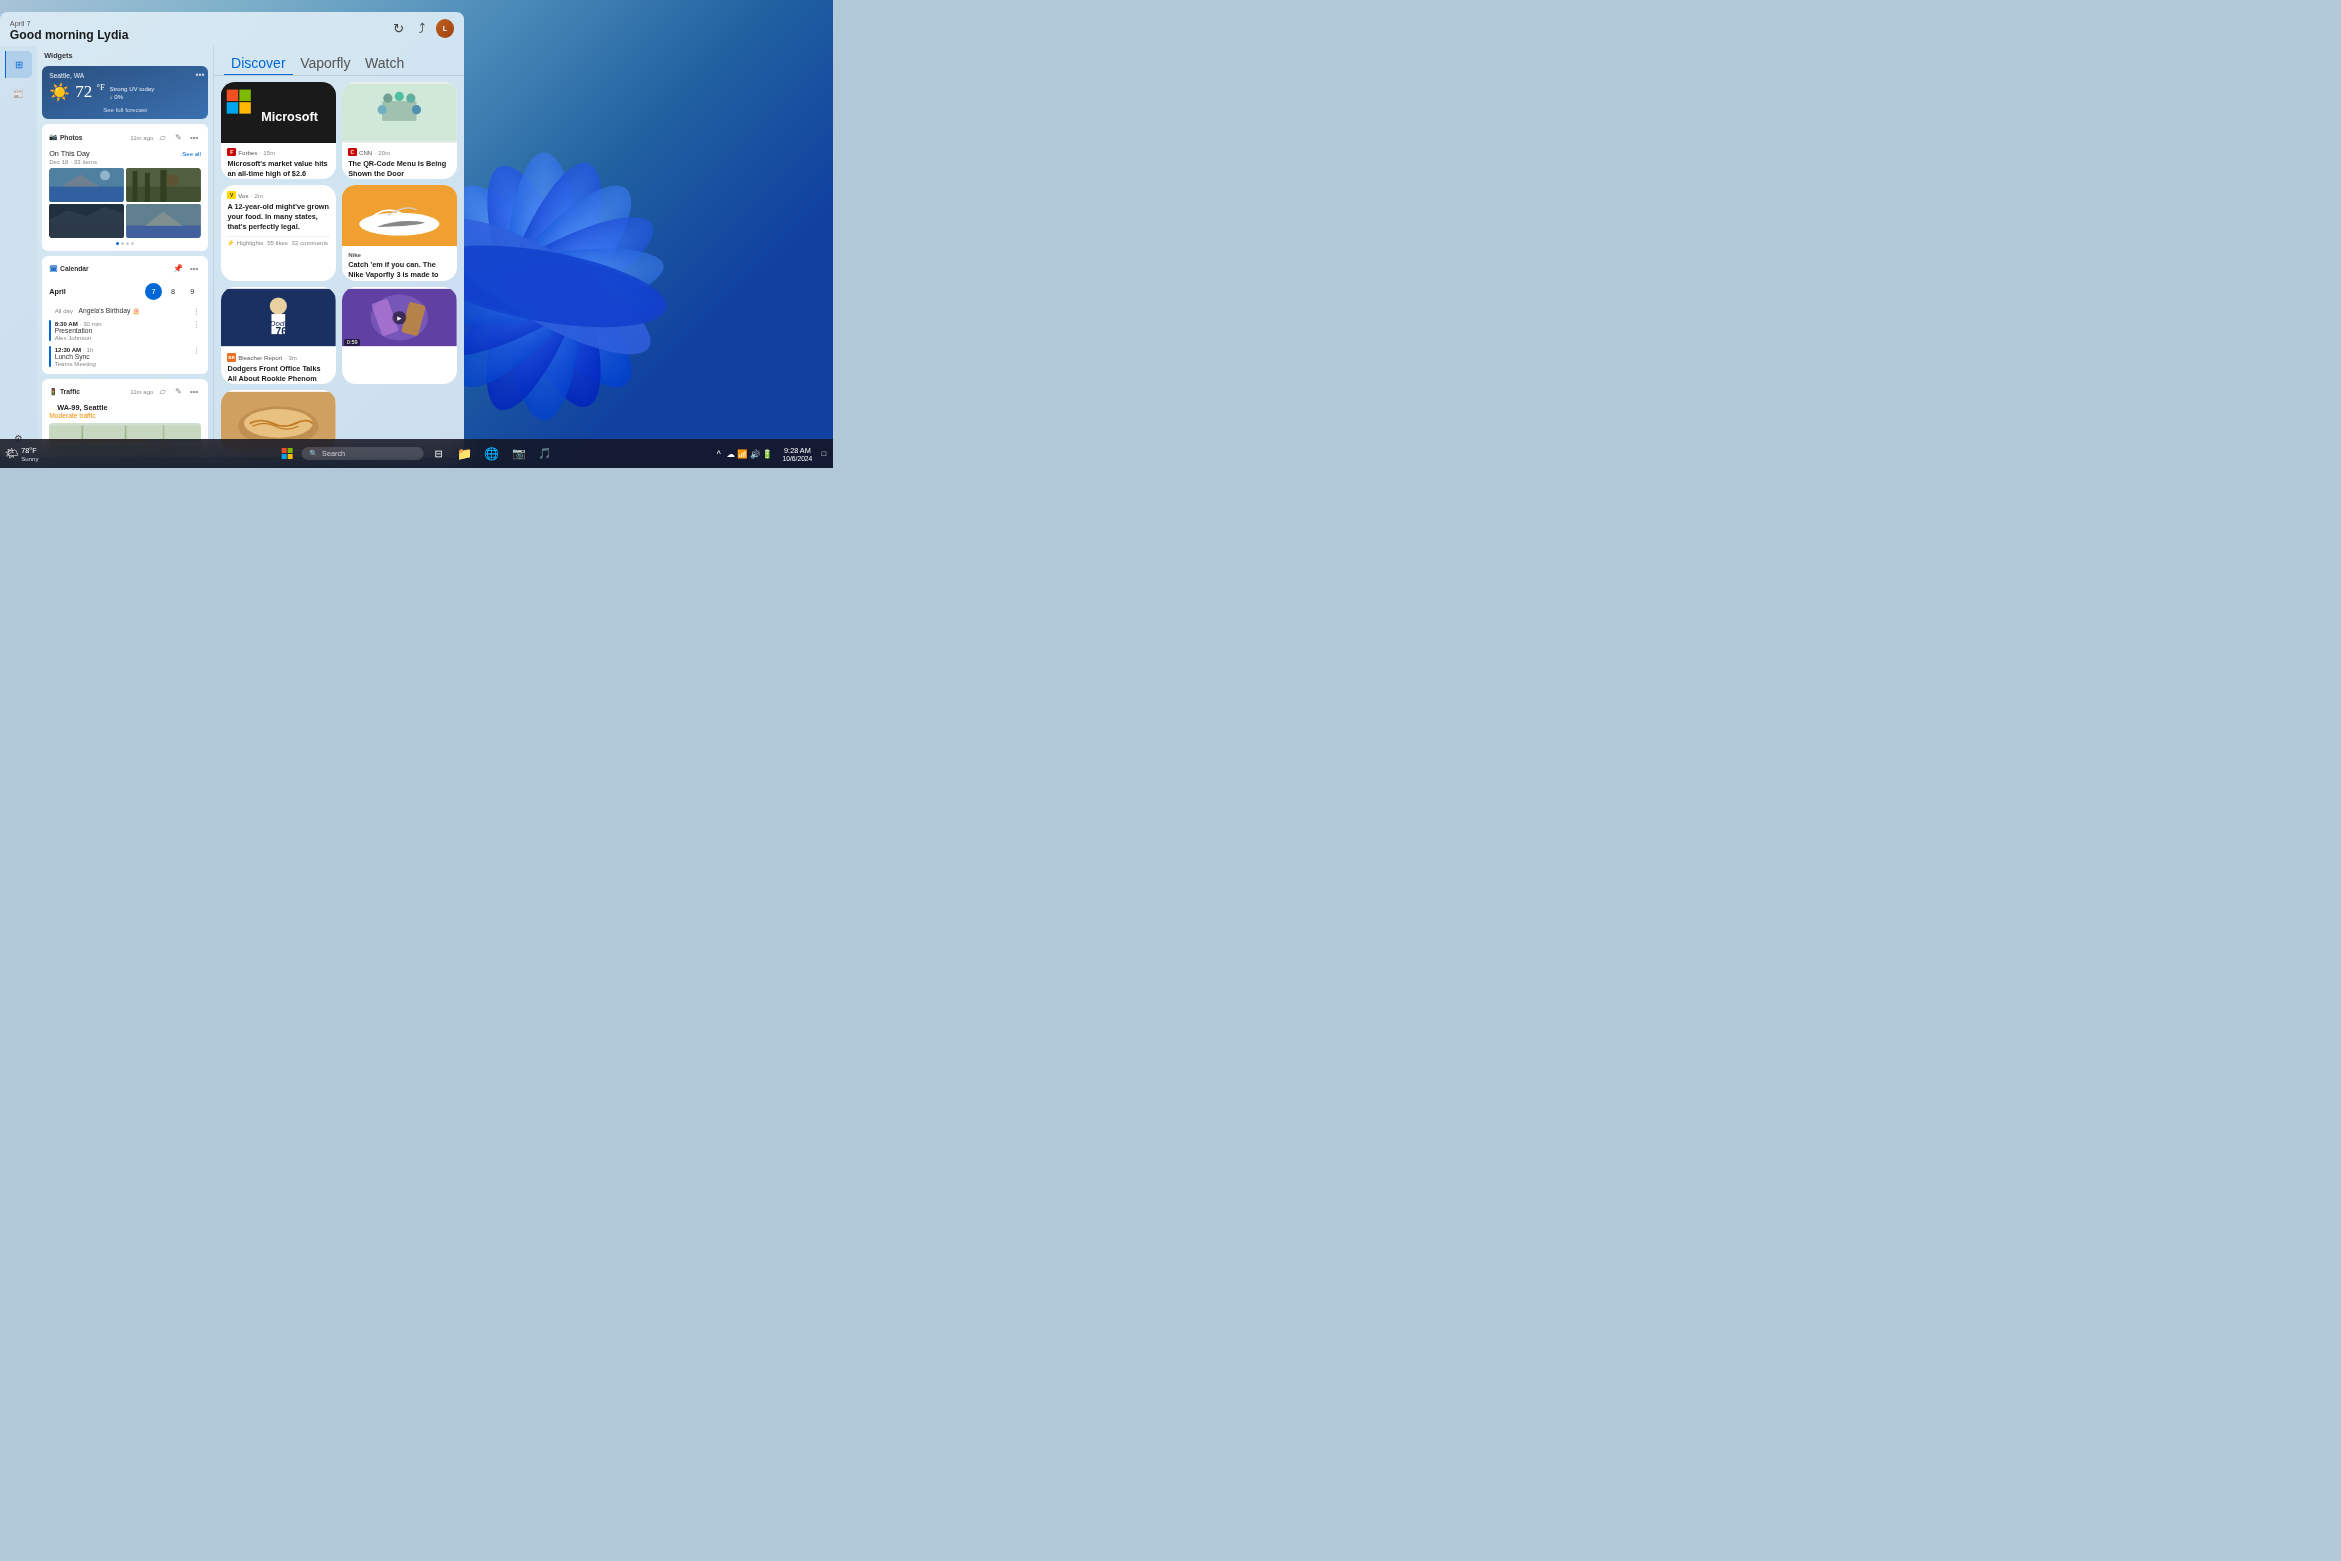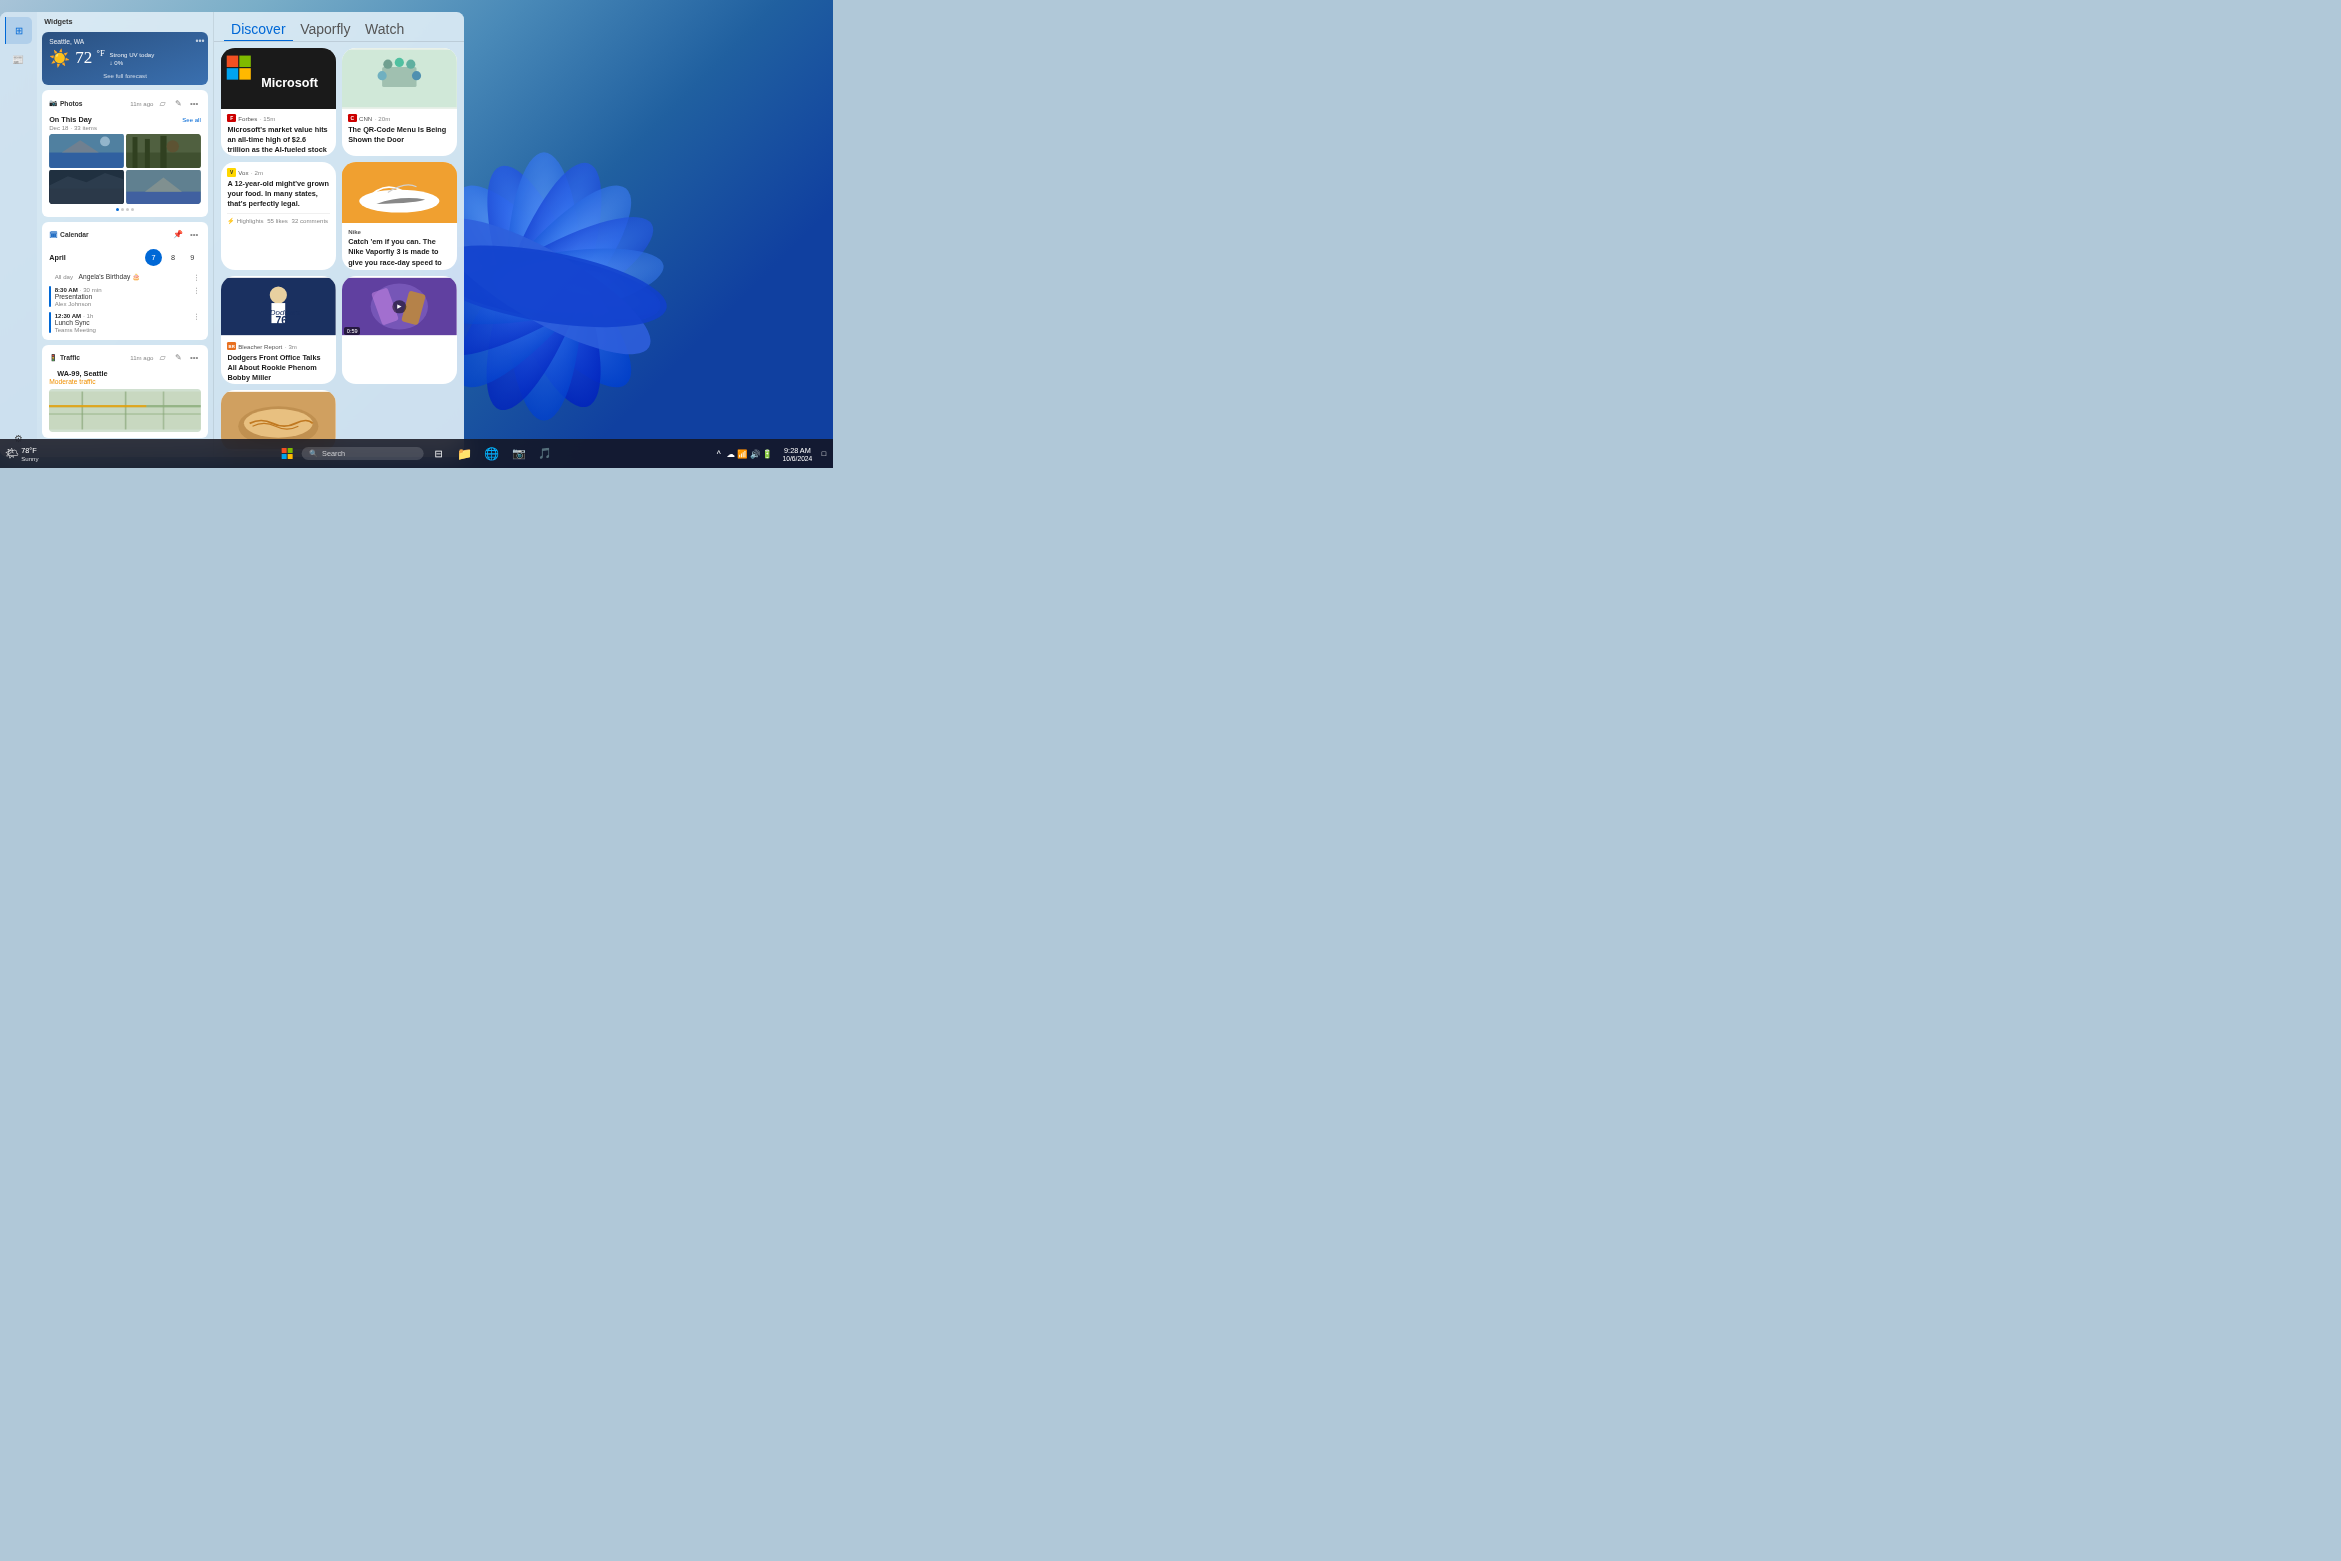--- a/index.html
+++ b/index.html
@@ -375,21 +375,21 @@
       height: 13.4px;
       display: flex;
       align-items: center;
       justify-content: center;
       border-radius: 2.4px;
     }
 
     
     .photos-on-this-day {
       font-size: 7.3px;
-      font-weight: 700;
+      font-weight: 400;
       color: #1a1a1a;
     }
 
     .photos-date-info {
       font-size: 6.1px;
       color: #888;
       margin-bottom: 3.7px;
     }
 
     .photos-see-all {
@@ -777,20 +777,31 @@
     <ellipse cx="300" cy="400" rx="60" ry="200" fill="url(#petalGrad1)" opacity="0.75" transform="rotate(40 300 400)"></ellipse>
     <ellipse cx="300" cy="400" rx="55" ry="195" fill="url(#petalGrad2)" opacity="0.7" transform="rotate(60 300 400)"></ellipse>
     <ellipse cx="300" cy="400" rx="50" ry="190" fill="url(#petalGrad1)" opacity="0.65" transform="rotate(80 300 400)"></ellipse>
     <ellipse cx="300" cy="400" rx="50" ry="185" fill="url(#petalGrad2)" opacity="0.6" transform="rotate(100 300 400)"></ellipse>
     <ellipse cx="300" cy="400" rx="55" ry="190" fill="#3060e0" opacity="0.9" transform="rotate(-60 300 400)"></ellipse>
     <ellipse cx="300" cy="400" rx="55" ry="195" fill="#1040d0" opacity="0.85" transform="rotate(-80 300 400)"></ellipse>
   </svg>
 
   <div class="widget-panel">
 
+    <div class="panel-header">
+      <div class="panel-greeting">
+        <span class="panel-date">April 7</span>
+        <span class="panel-greeting-text">Good morning Lydia</span>
+      </div>
+      <div class="panel-header-icons">
+        <button>↻</button>
+        <button>⤴</button>
+        <div class="avatar">L</div>
+      </div>
+    </div>
 
     <div class="panel-body">
 
       <div class="sidebar">
         <div class="sidebar-item active">
           <span style="font-size:9.8px;">⊞</span>
         </div>
         <div class="sidebar-item">
           <span style="font-size:9.8px;">📰</span>
         </div>

